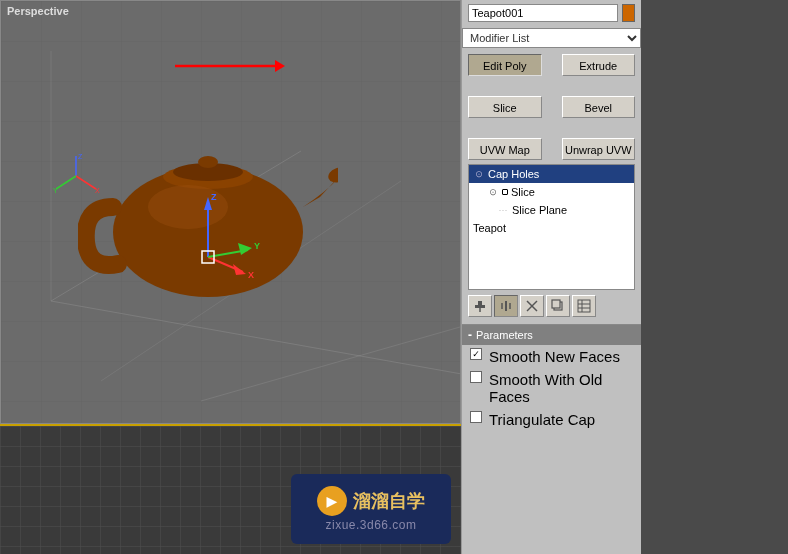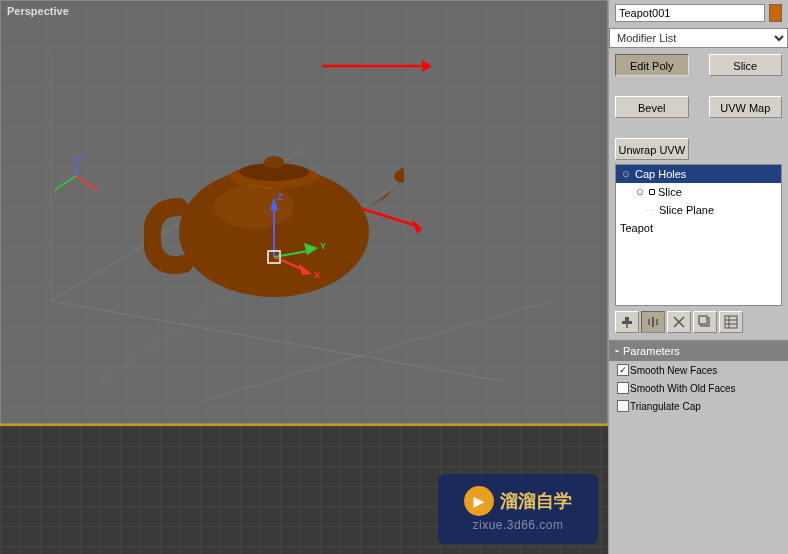--- a/index.html
+++ b/index.html
@@ -1,18 +1,18 @@
 <!DOCTYPE html>
 <html><head>
   <meta charset="utf-8">
   <style>
     * { margin: 0; padding: 0; box-sizing: border-box; }
     body { width: 788px; height: 554px; overflow: hidden; background: #4a4a4a; font-family: Arial, sans-serif; font-size: 11px; }
 
-    .main-container { display: flex; width: 788px; height: 554px; }
+    .main-container { display: flex; width: 641px; height: 554px; }
 
     
     .viewport-area { flex: 1; display: flex; flex-direction: column; }
 
     .viewport-3d {
       flex: 1;
       background: #6b6b6b;
       position: relative;
       border: 1px solid #888;
       overflow: hidden;
@@ -321,24 +321,24 @@
     }
 
     .param-minus {
       color: white;
       font-weight: bold;
       font-size: 12px;
     }
 
     .param-row {
       display: flex;
-      align-items: flex-end;
+      align-items: flex-start;
       padding: 3px 8px;
-      font-size: 10px;
-      gap: 1px;
+      font-size: 15px;
+      gap: 7px;
     }
 
     .checkbox {
       width: 12px;
       height: 12px;
       border: 1px solid #666;
       background: white;
       display: inline-flex;
       align-items: center;
       justify-content: center;
@@ -469,20 +469,21 @@
     </div>
 
     <div class="modifier-list-row">
       <select class="modifier-list-select">
         <option>Modifier List</option>
       </select>
     </div>
 
     <div class="button-grid">
       <button class="btn btn-active">Edit Poly</button>
+      <button class="btn">Extrude</button>
       <button class="btn">Slice</button>
       <button class="btn">Bevel</button>
       <button class="btn">UVW Map</button>
       <button class="btn">Unwrap UVW</button>
     </div>
 
     <div class="modifier-stack">
 
       <div class="stack-item stack-item-selected">
         <span class="stack-icon">⊙</span>

